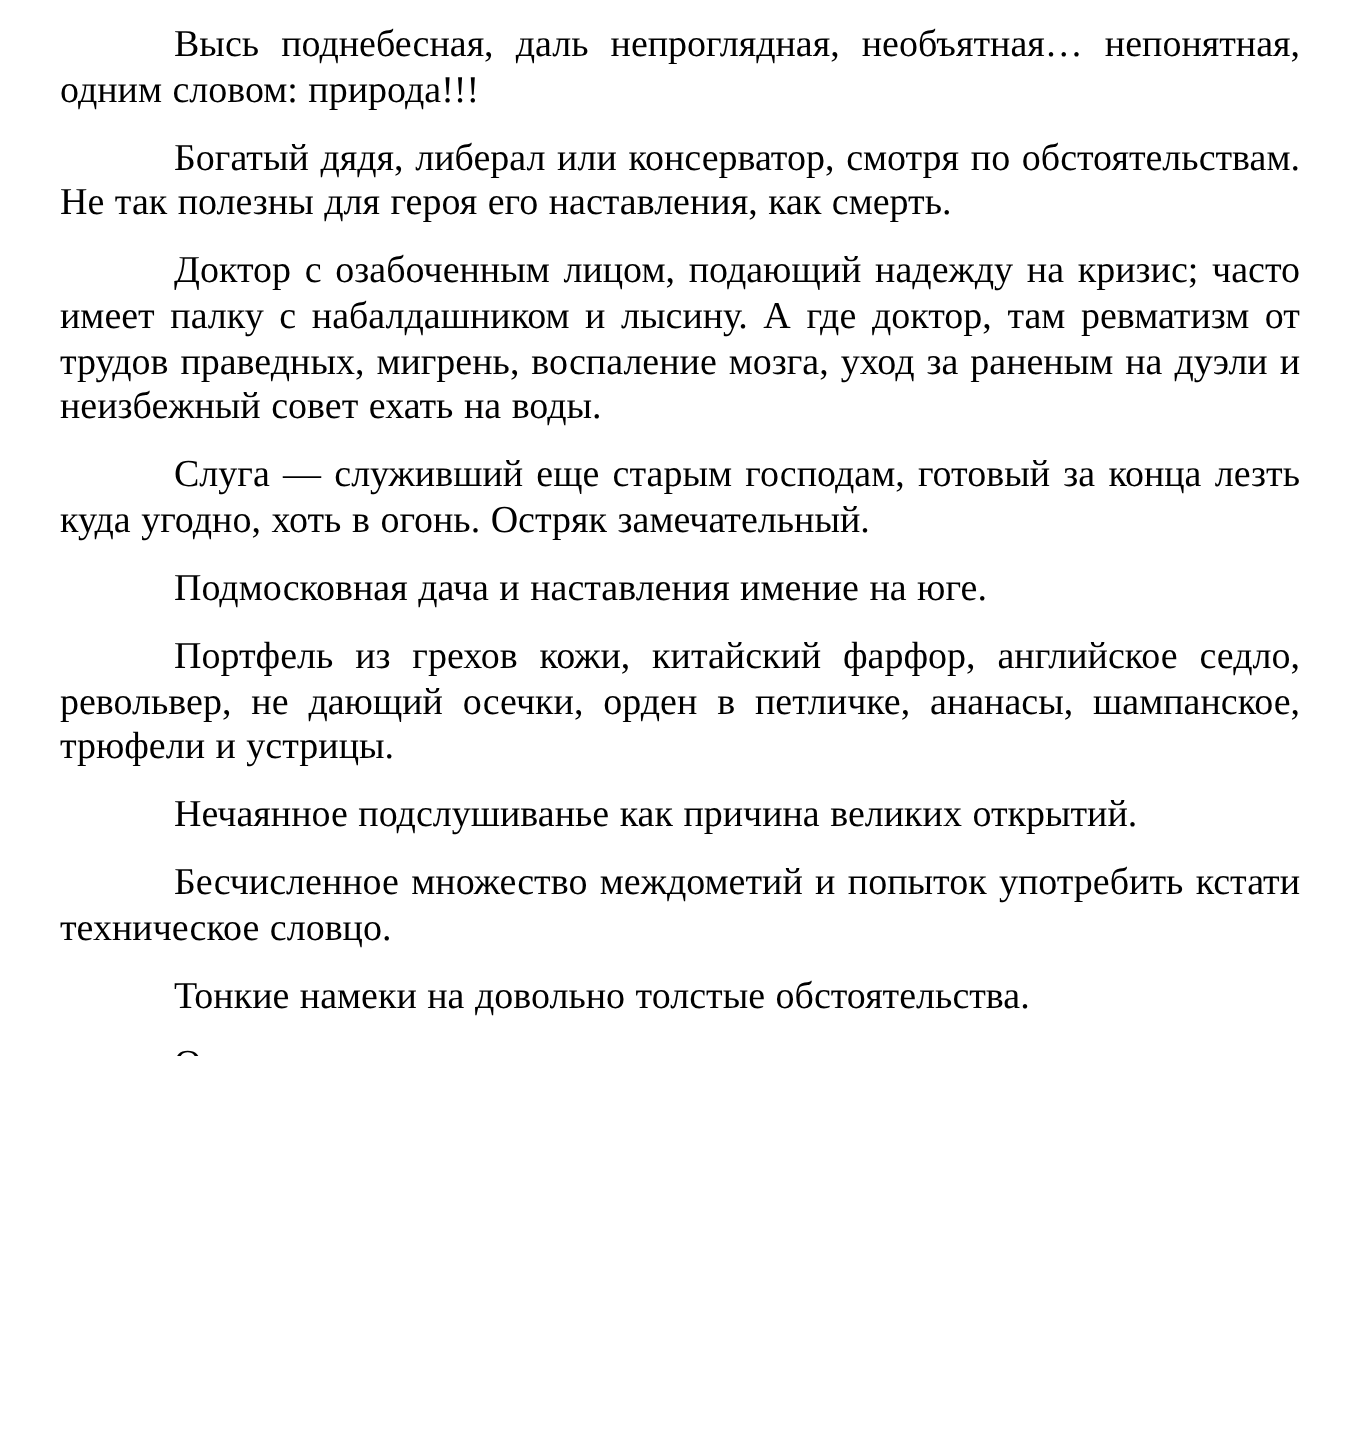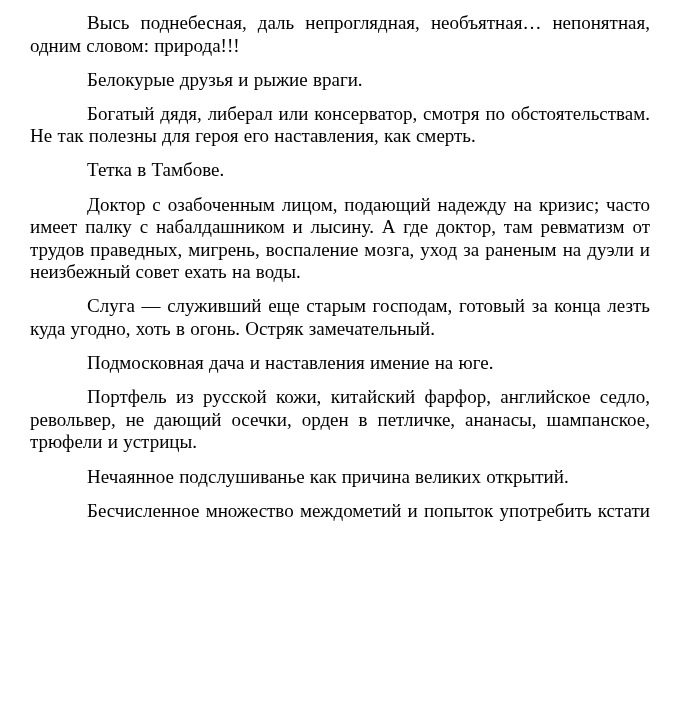--- a/index.html
+++ b/index.html
@@ -25,25 +25,24 @@
     text-indent: 57px;
     text-align: justify;
     word-spacing: 0.5px;
   }
 </style>
 </head>
 <body>
 
 <div class="page">
   <p>Высь поднебесная, даль непроглядная, необъятная… непонятная, одним словом: природа!!!</p>
-  <p>Белокурые друзья и рыжие враги.</p>
   <p>Богатый дядя, либерал или консерватор, смотря по обстоятельствам. Не так полезны для героя его наставления, как смерть.</p>
-  <p>Тетка в Тамбове.</p>
   <p>Доктор с озабоченным лицом, подающий надежду на кризис; часто имеет палку с набалдашником и лысину. А где доктор, там ревматизм от трудов праведных, мигрень, воспаление мозга, уход за раненым на дуэли и неизбежный совет ехать на воды.</p>
   <p>Слуга — служивший еще старым господам, готовый за конца лезть куда угодно, хоть в огонь. Остряк замечательный.</p>
   <p>Подмосковная дача и наставления имение на юге.</p>
-  <p>Портфель из русской кожи, китайский фарфор, английское седло, револьвер, не дающий осечки, орден в петличке, ананасы, шампанское, трюфели и устрицы.</p>
+  <p>Портфель из грехов кожи, китайский фарфор, английское седло, револьвер, не дающий осечки, орден в петличке, ананасы, шампанское, трюфели и устрицы.</p>
   <p>Нечаянное подслушиванье как причина великих открытий.</p>
   <p>Бесчисленное множество междометий и попыток употребить кстати техническое словцо.</p>
+  <p>Тонкие намеки на довольно толстые обстоятельства.</p>
   <p>Очень часто отсутствие конца.</p>
   <p>Семь смертных грехов в начале и свадьба в конце.</p>
 
 </div>
 
 </body></html>

